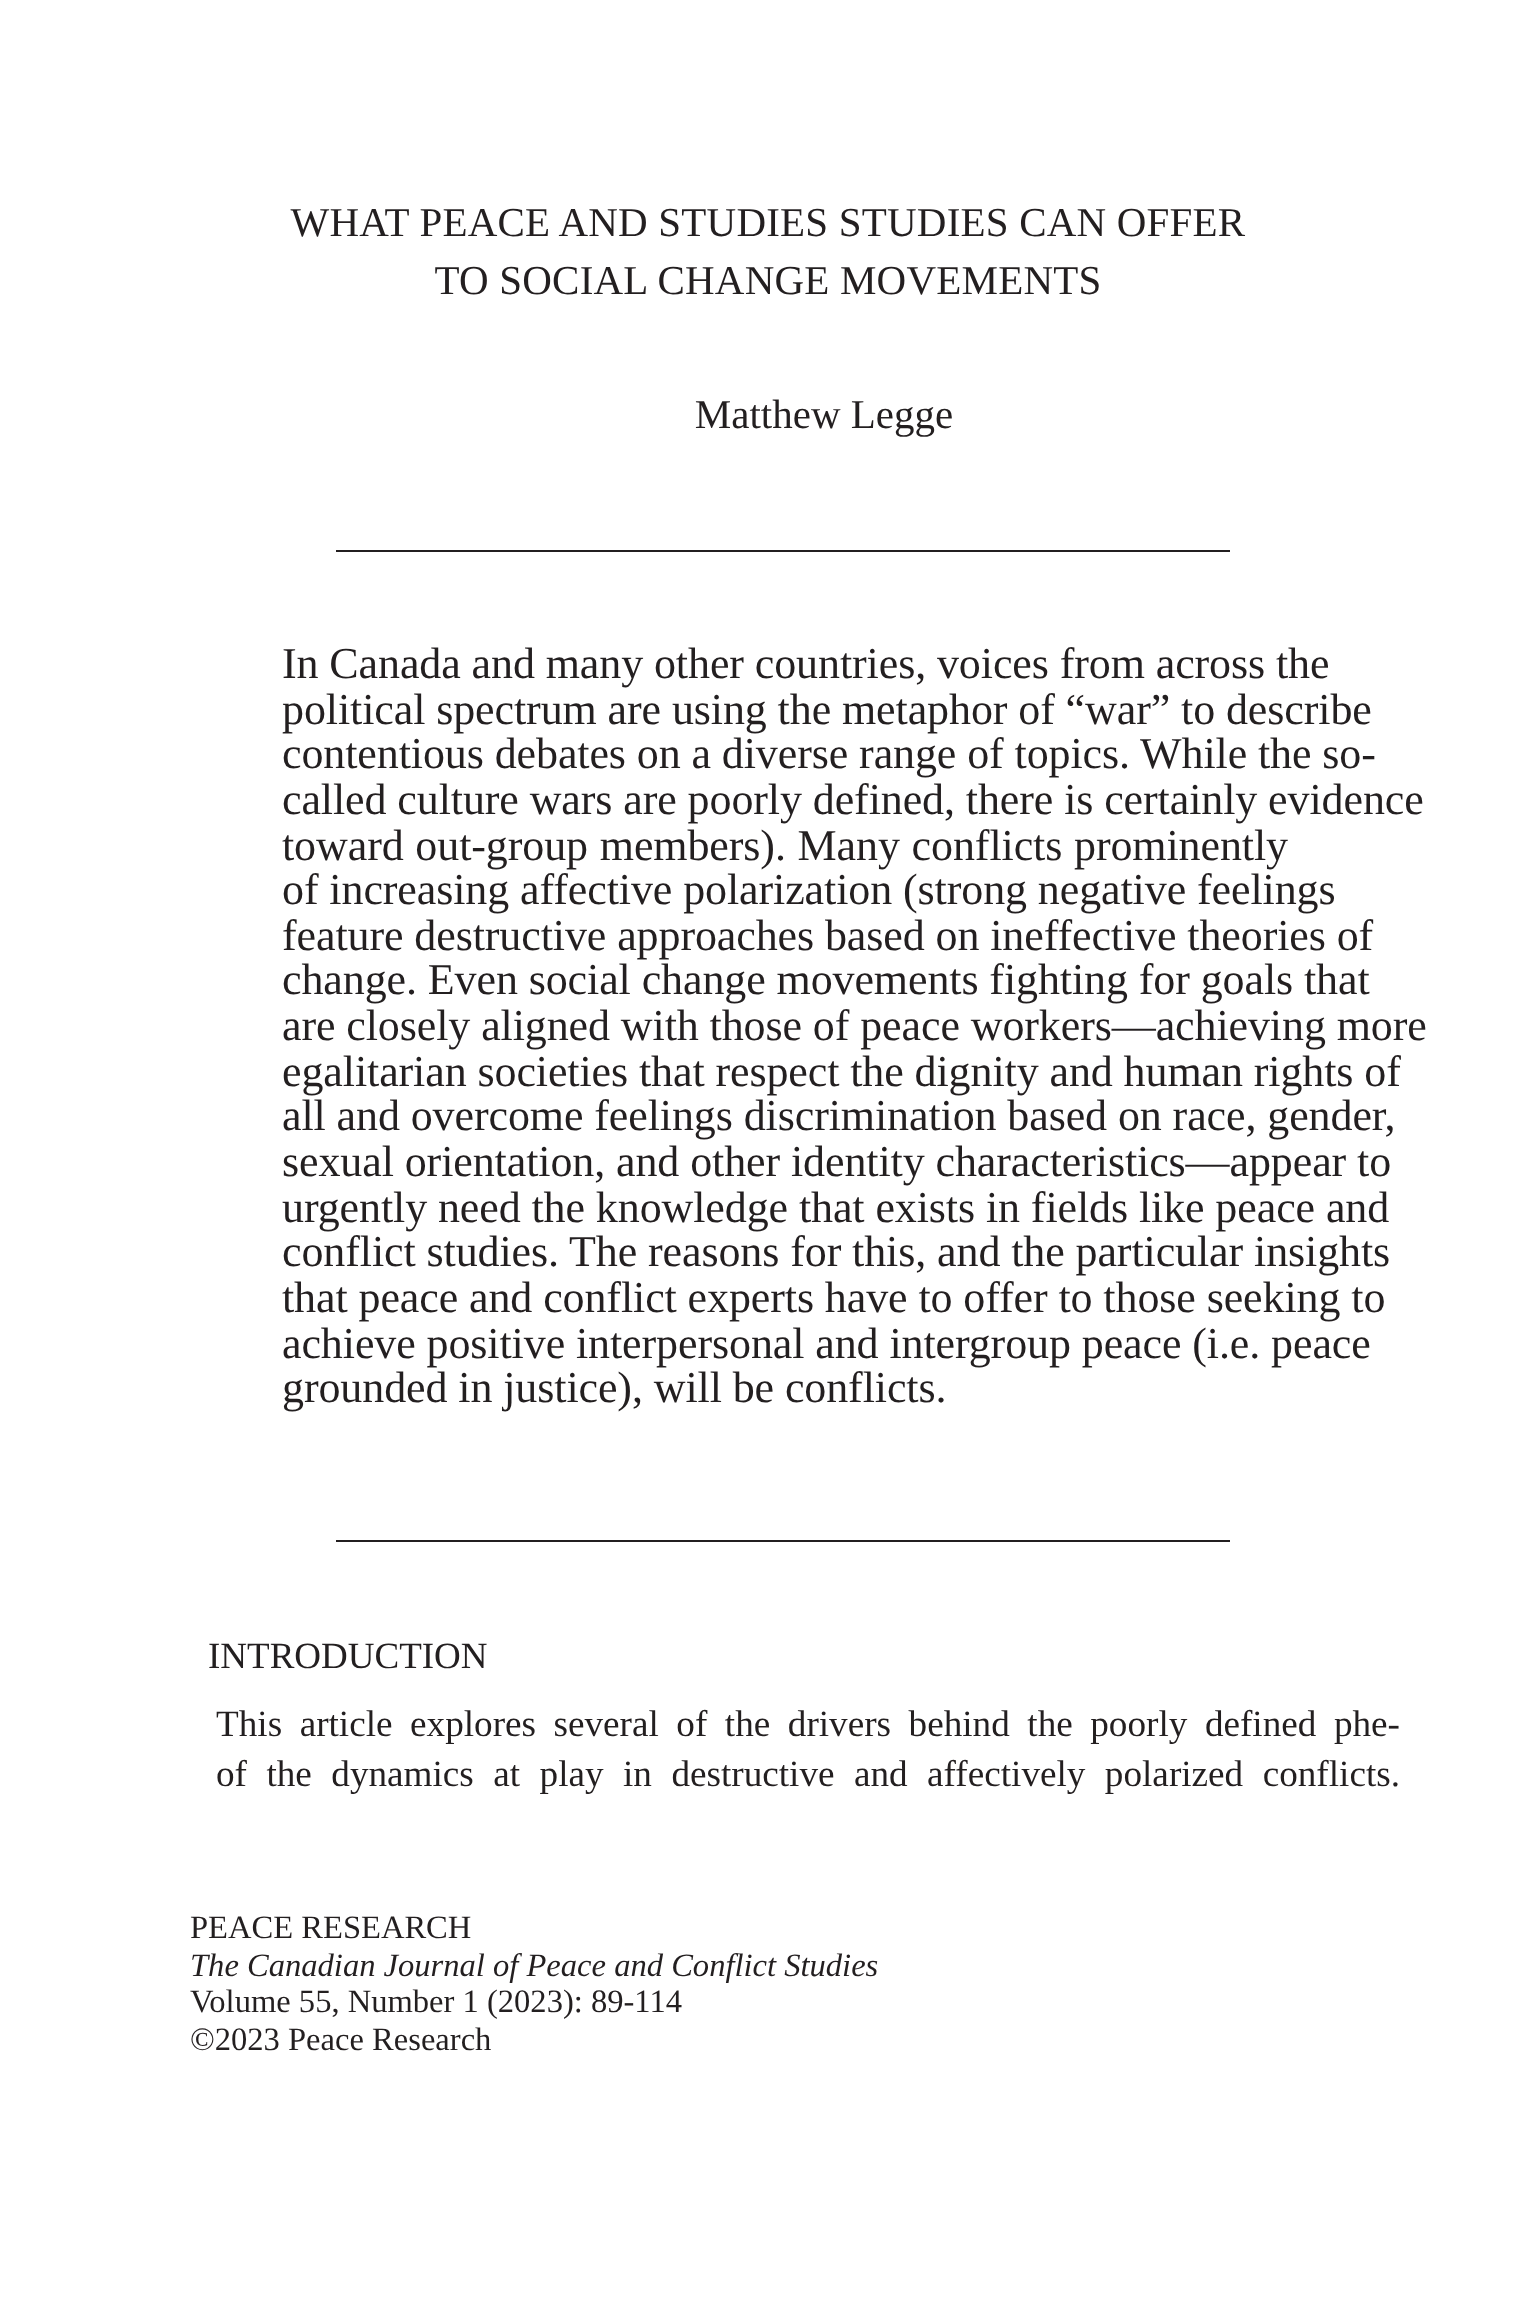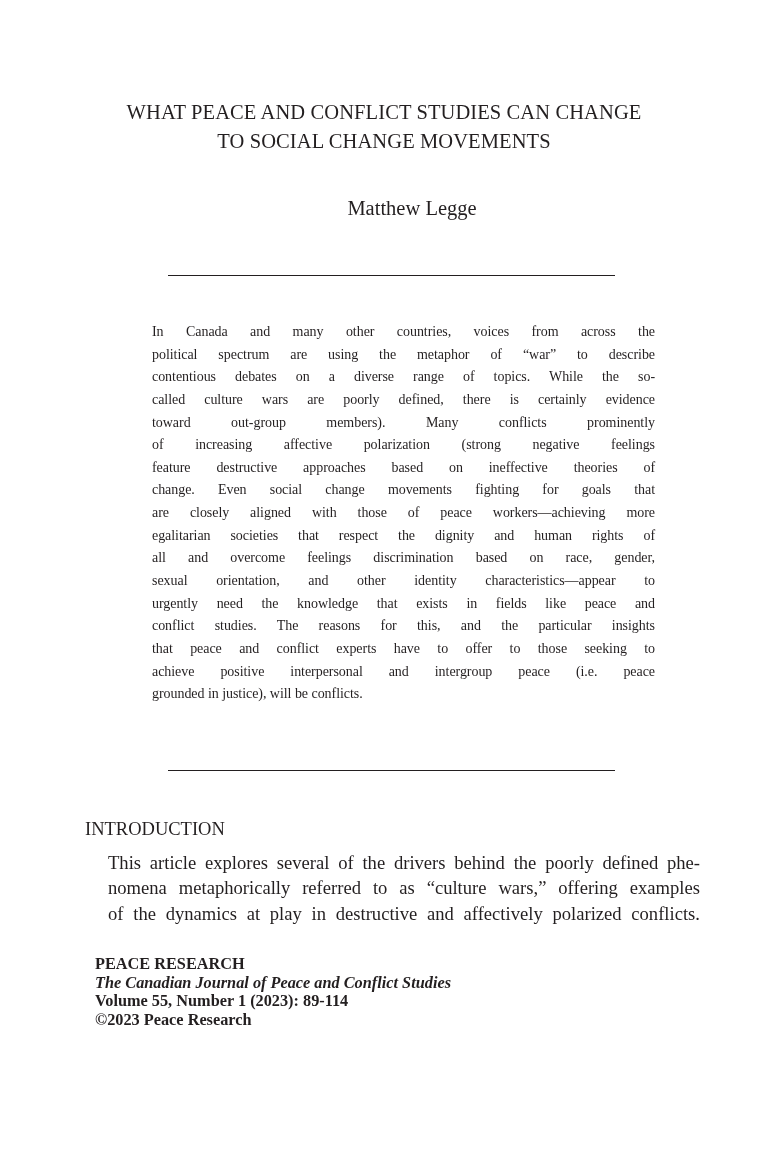--- a/index.html
+++ b/index.html
@@ -40,39 +40,39 @@
       position: absolute;
       left: 168px;
       width: 447px;
       height: 0;
       border-top: 1.3px solid #231f20;
     }
     .rule.top { top: 275px; }
     .rule.bottom { top: 770px; border-top-width: 1.8px; }
     .abstract {
       position: absolute;
-      left: 152px;
+      left: 141px;
       top: 321px;
       width: 503px;
-      font-size: 14px;
+      font-size: 22px;
       line-height: 22.65px;
       text-align: justify;
       letter-spacing: -0.05px;
     }
     .abstract .line {
       display: block;
       text-align: justify;
       text-align-last: justify;
       white-space: nowrap;
       height: 22.65px;
     }
     .abstract .line.last { text-align-last: left; }
     .section-heading {
       position: absolute;
-      left: 85px;
+      left: 104px;
       top: 817px;
       font-size: 18.5px;
       line-height: 24px;
     }
     .body-text {
       position: absolute;
       left: 108px;
       top: 850px;
       width: 592px;
       font-size: 18.6px;
@@ -85,28 +85,28 @@
       white-space: nowrap;
       height: 25.3px;
     }
     .footer {
       position: absolute;
       left: 95px;
       top: 955px;
       font-size: 16.3px;
       line-height: 18.6px;
     }
-    .footer span { display: block; white-space: nowrap; font-weight: bold; }
+    .footer span { display: block; white-space: nowrap; }
     .footer .journal { font-style: italic; }
   </style>
 </head>
 <body>
 
 <div class="title">
-  <span>WHAT PEACE AND CONFLICT STUDIES CAN CHANGE</span>
+  <span>WHAT PEACE AND STUDIES STUDIES CAN OFFER</span>
   <span>TO SOCIAL CHANGE MOVEMENTS</span>
 </div>
 
 <div class="author">Matthew Legge</div>
 
 <div class="rule top"></div>
 
 <div class="abstract">
   <span class="line">In Canada and many other countries, voices from across the</span>
   <span class="line">political spectrum are using the metaphor of “war” to describe</span>
@@ -126,21 +126,20 @@
   <span class="line">achieve positive interpersonal and intergroup peace (i.e. peace</span>
   <span class="line last">grounded in justice), will be conflicts.</span>
 </div>
 
 <div class="rule bottom"></div>
 
 <div class="section-heading">INTRODUCTION</div>
 
 <div class="body-text">
   <span class="line">This article explores several of the drivers behind the poorly defined phe-</span>
-  <span class="line">nomena metaphorically referred to as “culture wars,” offering examples</span>
   <span class="line">of the dynamics at play in destructive and affectively polarized conflicts.</span>
 </div>
 
 <div class="footer">
   <span>PEACE RESEARCH</span>
   <span class="journal">The Canadian Journal of Peace and Conflict Studies</span>
   <span>Volume 55, Number 1 (2023): 89-114</span>
   <span>©2023 Peace Research</span>
 </div>
 

